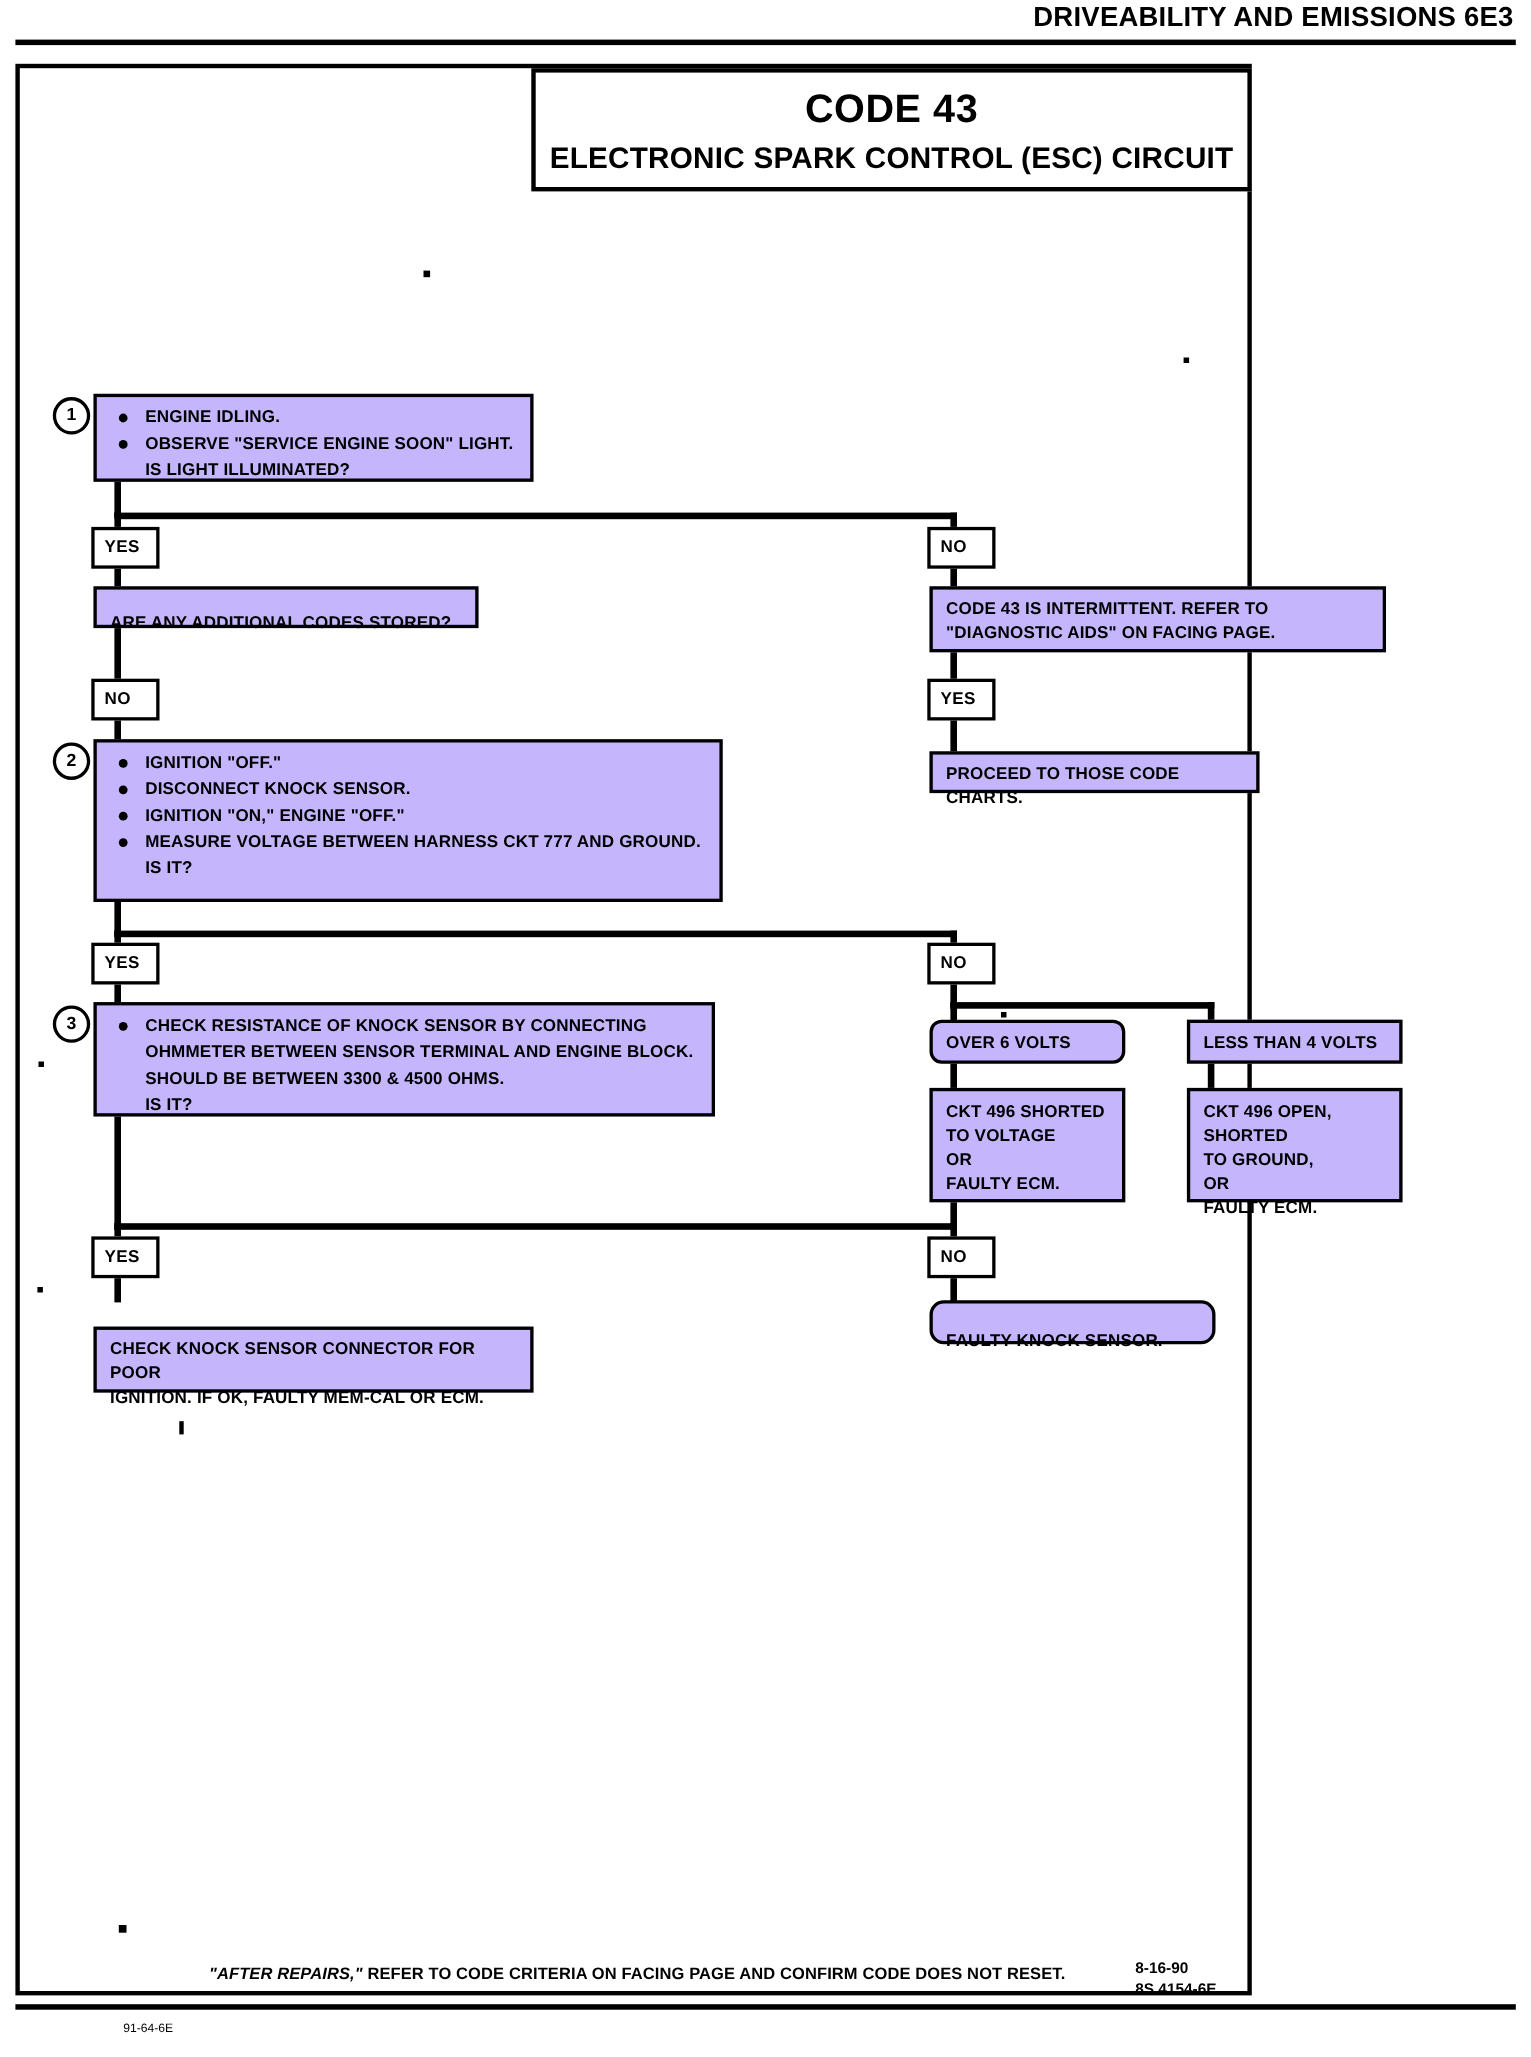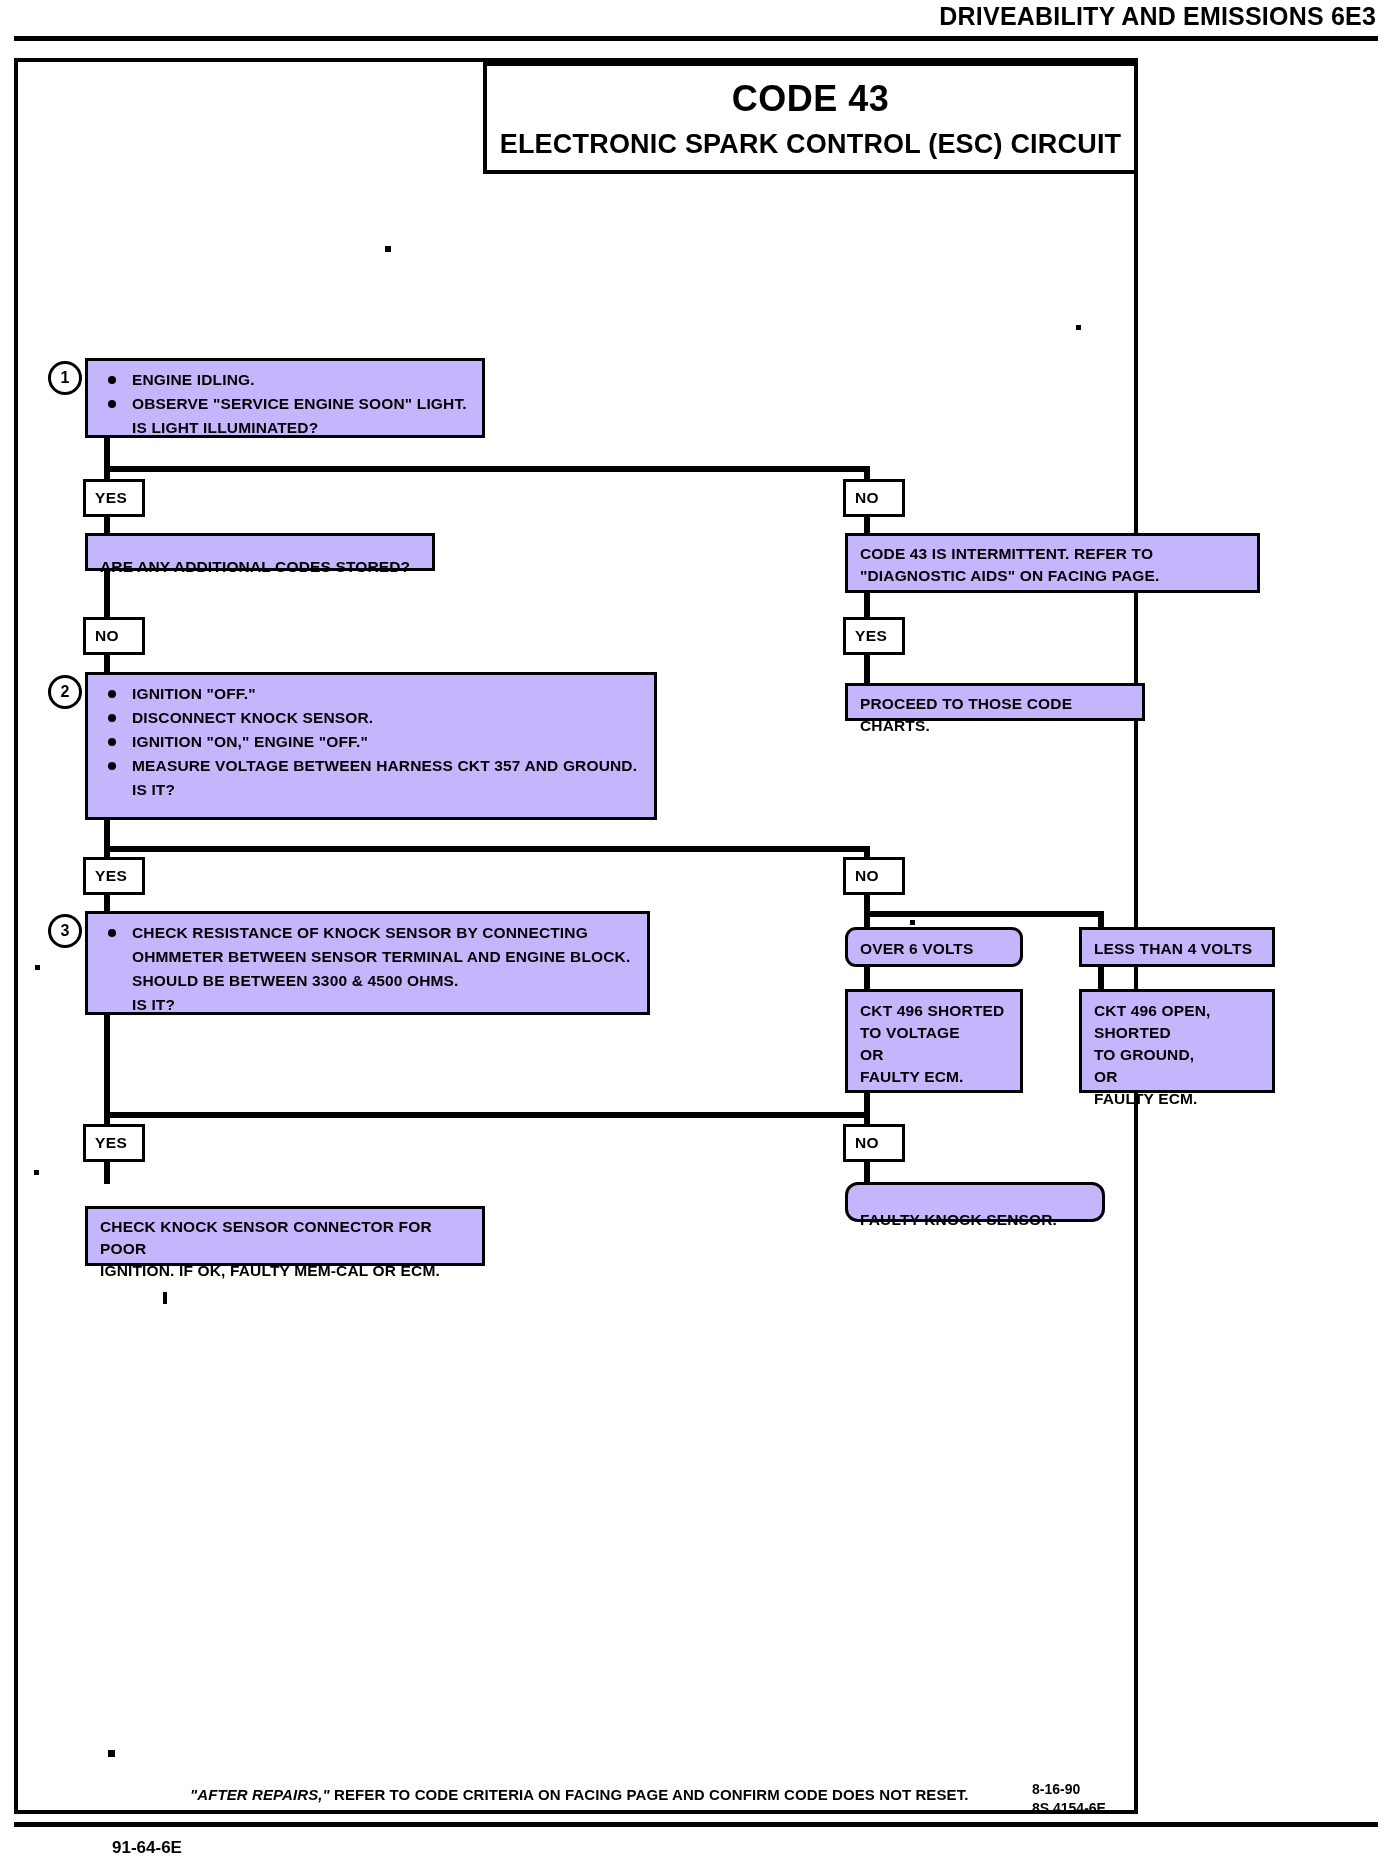--- a/index.html
+++ b/index.html
@@ -178,22 +178,22 @@
     left: 14px;
     top: 1822px;
     width: 1364px;
     height: 5px;
     background: #000;
   }
   #page-code {
     position: absolute;
     left: 112px;
     top: 1838px;
-    font-size: 17px;
-    font-weight: bold;
+    font-size: 11px;
+    font-weight: normal;
   }
 
   
   .speck {
     position: absolute;
     background: #000;
   }
 </style>
 </head>
 <body>
@@ -247,21 +247,21 @@
   <div class="conn" style="left:864px; top:655px; width:6px; height:30px;"></div>
 
   <div class="box pad" style="left:845px; top:683px; width:300px; height:38px; padding-top:7px;">PROCEED TO THOSE CODE CHARTS.</div>
 
   <div class="step-num" style="left:48px; top:675px;">2</div>
   <div class="box pad" style="left:85px; top:672px; width:572px; height:148px;">
     <ul class="bullets">
       <li>IGNITION "OFF."</li>
       <li>DISCONNECT KNOCK SENSOR.</li>
       <li>IGNITION "ON,"  ENGINE "OFF."</li>
-      <li>MEASURE VOLTAGE BETWEEN HARNESS CKT 357 AND GROUND.</li>
+      <li>MEASURE VOLTAGE BETWEEN HARNESS CKT 777 AND GROUND.</li>
       <li class="cont">IS IT?</li>
     </ul>
   </div>
 
   <div class="conn" style="left:104px; top:820px; width:6px; height:32px;"></div>
   <div class="conn" style="left:104px; top:846px; width:766px; height:6px;"></div>
   <div class="conn" style="left:864px; top:846px; width:6px; height:36px;"></div>
   <div class="conn" style="left:104px; top:846px; width:6px; height:36px;"></div>
 
   <div class="tag" style="left:83px; top:857px; width:62px; height:38px;">YES</div>

